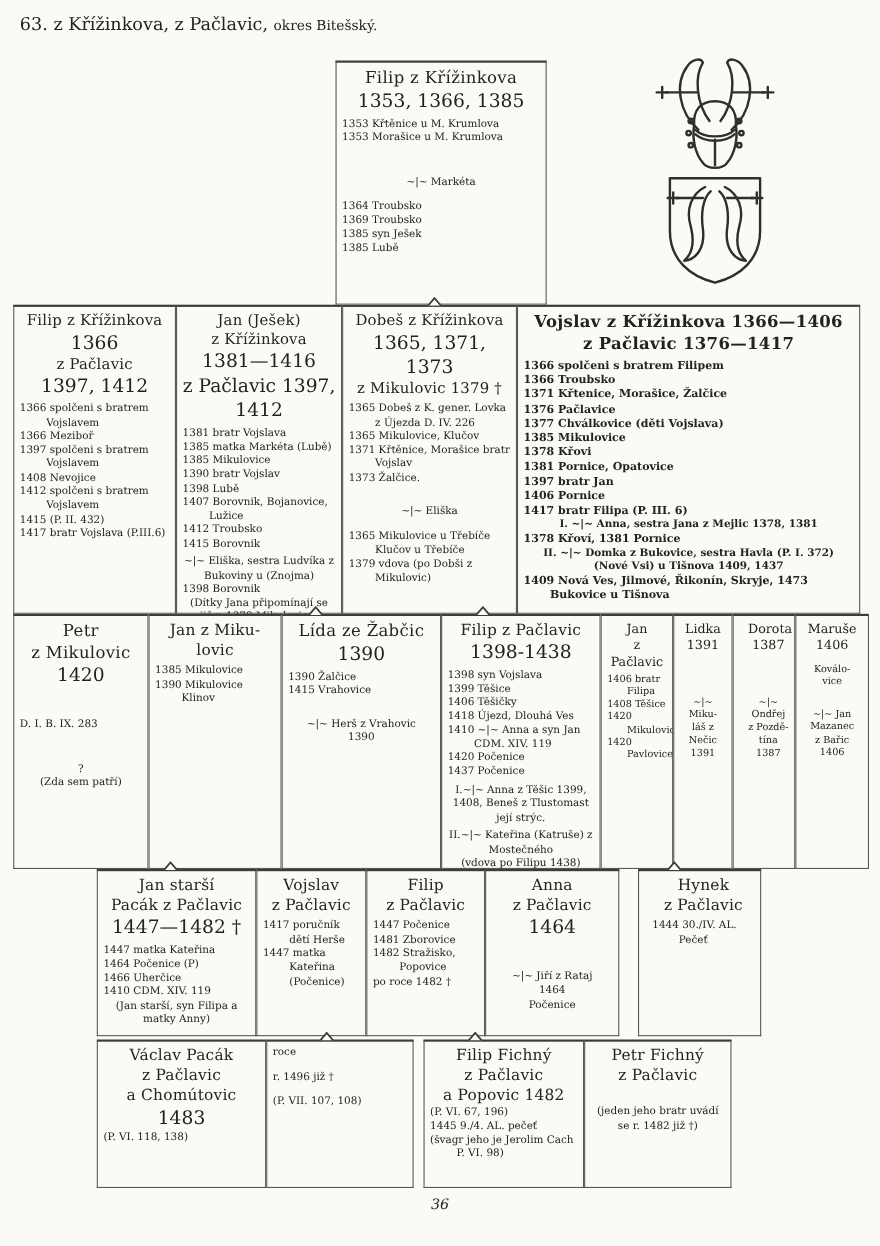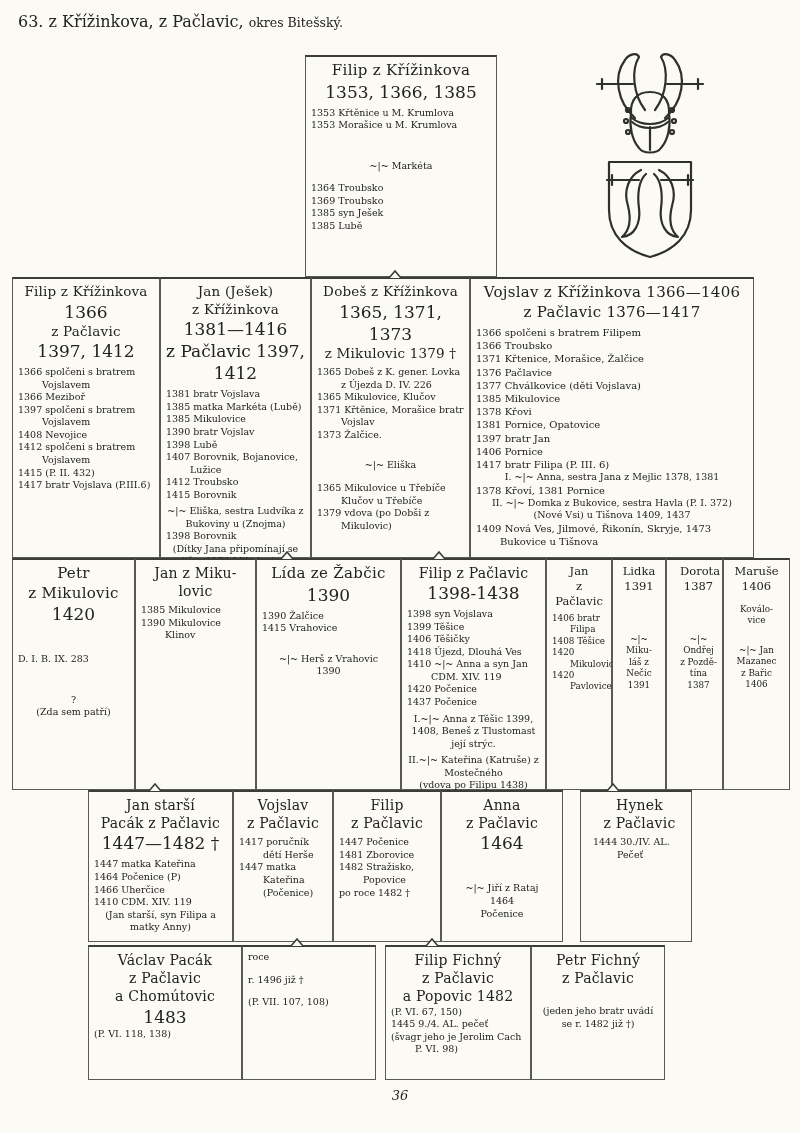--- a/index.html
+++ b/index.html
@@ -118,21 +118,21 @@
     <div class="tt tC">z Mikulovic 1379 †</div>
     <div class="ln mt-xs">1365 Dobeš z K. gener. Lovka z Újezda D. IV. 226</div>
     <div class="ln">1365 Mikulovice, Klučov</div>
     <div class="ln">1371 Křtěnice, Morašice bratr Vojslav</div>
     <div class="ln">1373 Žalčice.</div>
     <div class="lnc mt-m">~|~ Eliška</div>
     <div class="ln mt-s">1365 Mikulovice u Třebíče Klučov u Třebíče</div>
     <div class="ln">1379 vdova (po Dobši z Mikulovic)</div>
   </section>
 
-  <section class="box" style="left:470px;top:277px;width:284px;height:281px;">
+  <section class="box" style="left:470px;top:277px;width:312px;height:281px;font-weight:bold;">
     <div class="tt tA">Vojslav z Křížinkova 1366—1406</div>
     <div class="tt tA">z Pačlavic 1376—1417</div>
     <div class="ln ln10 mt-xs">1366 spolčeni s bratrem Filipem</div>
     <div class="ln ln10">1366 Troubsko</div>
     <div class="ln ln10">1371 Křtenice, Morašice, Žalčice</div>
     <div class="ln ln10">1376 Pačlavice</div>
     <div class="ln ln10">1377 Chválkovice (děti Vojslava)</div>
     <div class="ln ln10">1385 Mikulovice</div>
     <div class="ln ln10">1378 Křovi</div>
     <div class="ln ln10">1381 Pornice, Opatovice</div>
@@ -276,21 +276,21 @@
   <section class="box" style="left:242px;top:945px;width:134px;height:135px;">
     <div class="ln">roce</div>
     <div class="ln mt-s">r. 1496 již †</div>
     <div class="ln mt-s">(P. VII. 107, 108)</div>
   </section>
 
   <section class="box" style="left:385px;top:945px;width:146px;height:135px;">
     <div class="tt tD">Filip Fichný</div>
     <div class="tt tD">z Pačlavic</div>
     <div class="tt tD">a Popovic 1482</div>
-    <div class="ln">(P. VI. 67, 150)</div>
+    <div class="ln">(P. VI. 67, 196)</div>
     <div class="ln">1445 9./4. AL. pečeť</div>
     <div class="ln">(švagr jeho je Jerolim Cach P. VI. 98)</div>
   </section>
 
   <section class="box" style="left:531px;top:945px;width:134px;height:135px;">
     <div class="tt tD">Petr Fichný</div>
     <div class="tt tD">z Pačlavic</div>
     <div class="lnc mt-m">(jeden jeho bratr uvádí se r. 1482 již †)</div>
   </section>
 

